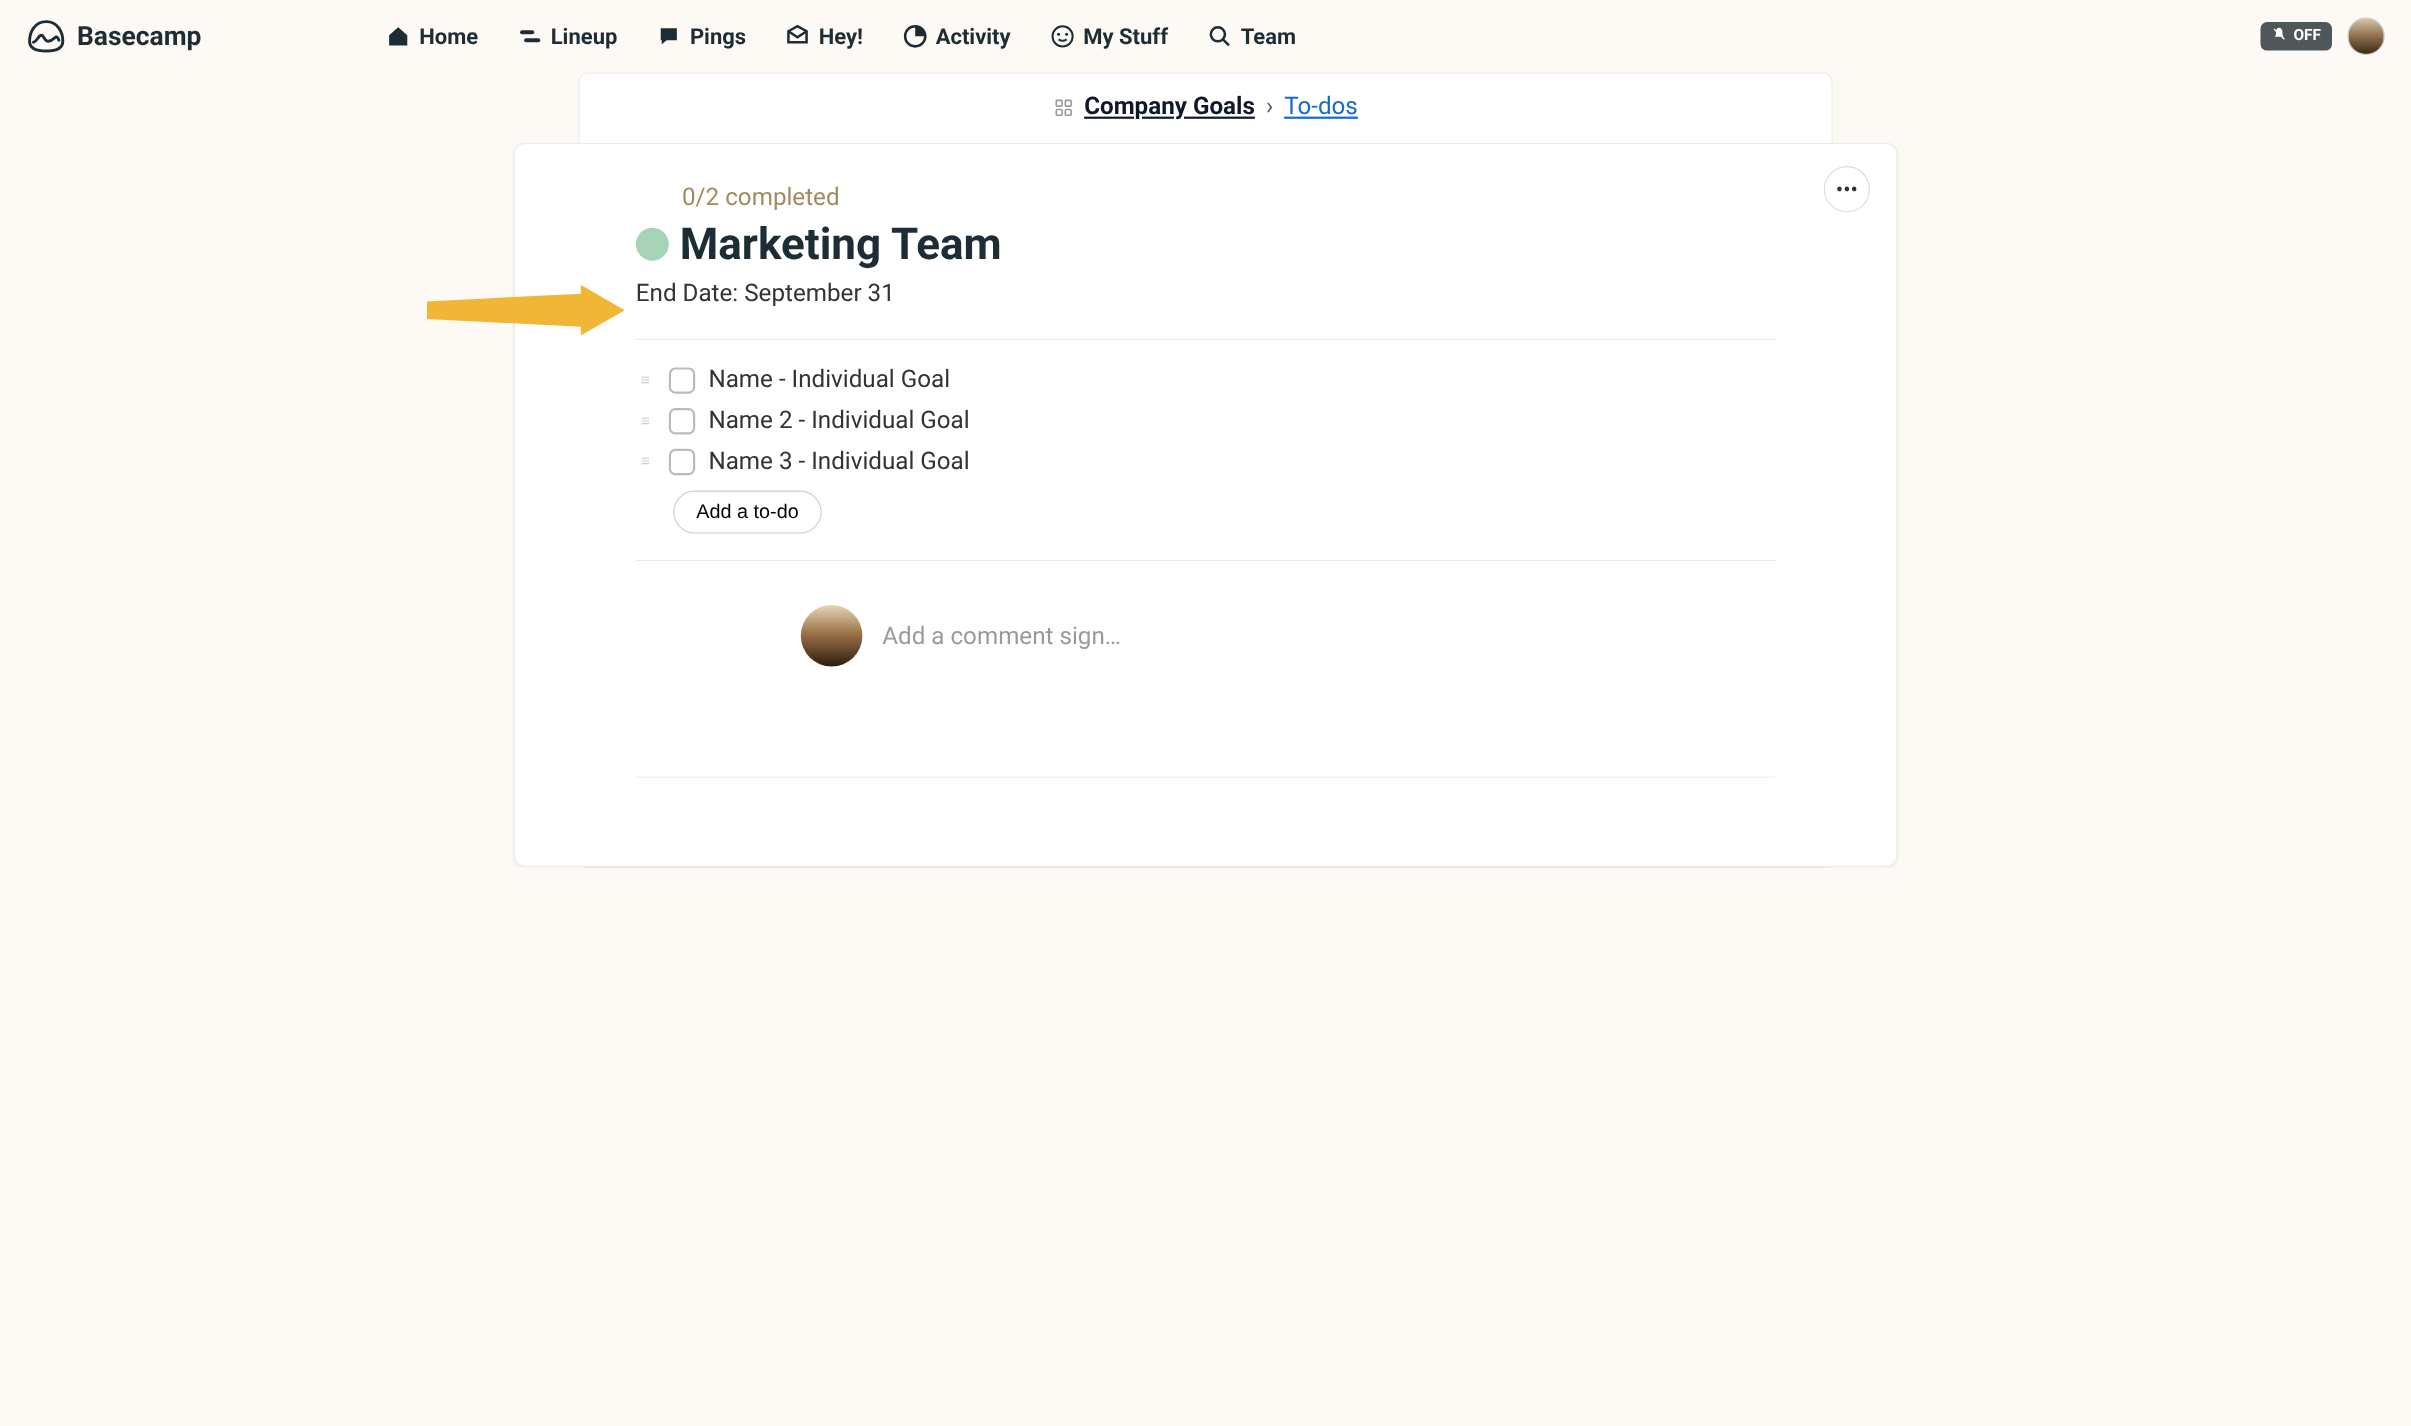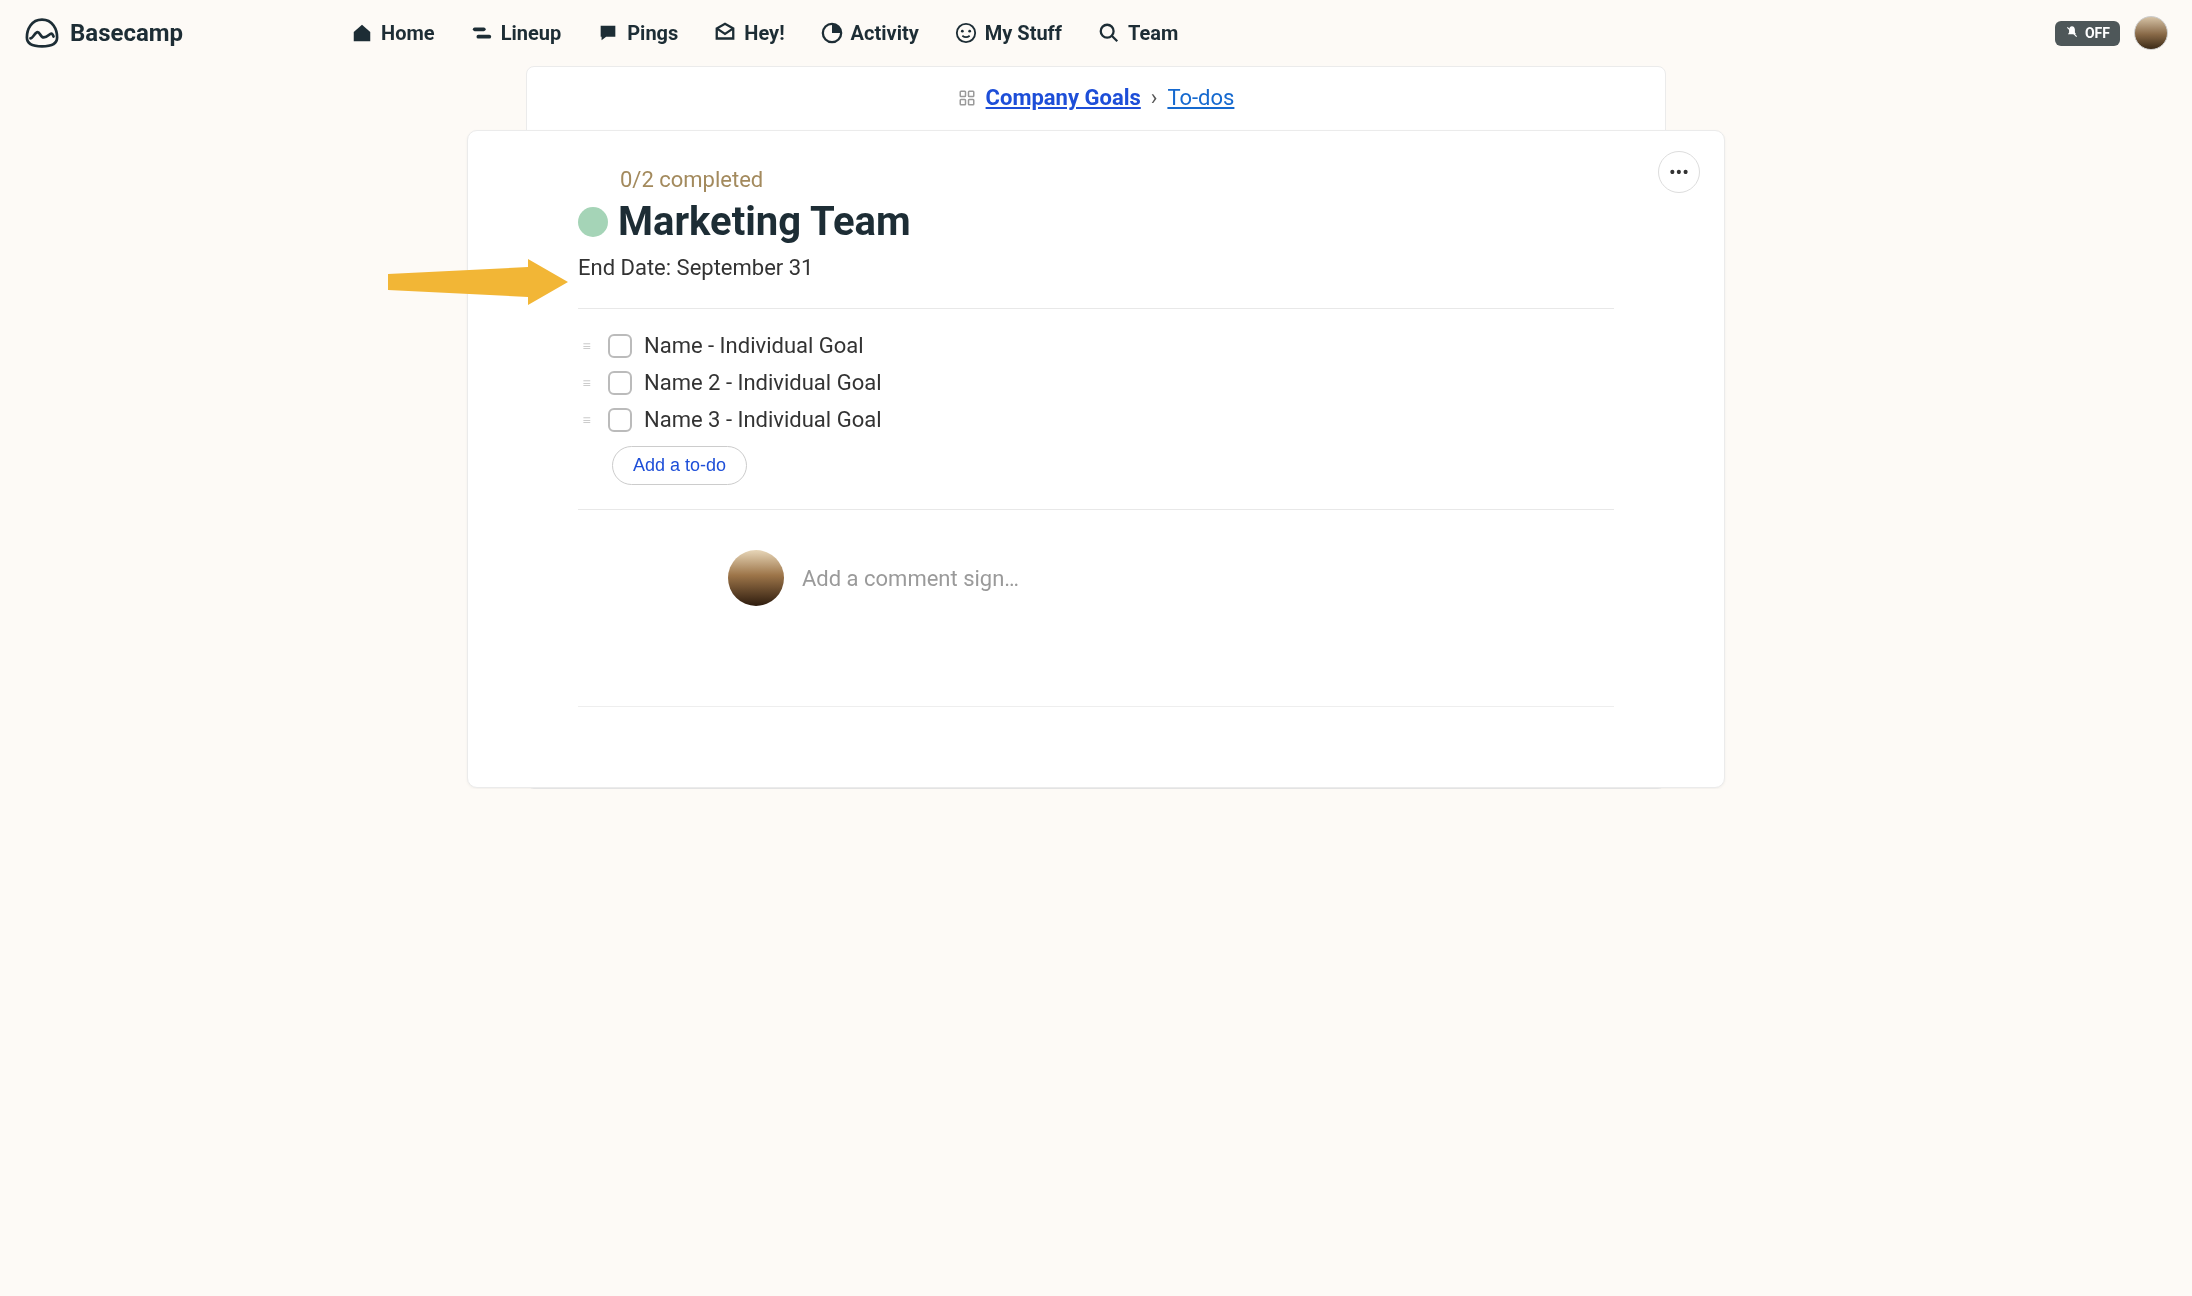--- a/index.html
+++ b/index.html
@@ -79,21 +79,21 @@
     }
     .breadcrumb {
       display: flex;
       align-items: center;
       justify-content: center;
       gap: 10px;
       font-size: 22px;
       padding-bottom: 10px;
     }
     .breadcrumb-link {
-      color: #1d4ed8;
+      color: #0f172a;
       text-decoration: underline;
       font-weight: 700;
       cursor: pointer;
     }
     .breadcrumb-sub {
       color: #1569cf;
       text-decoration: underline;
       cursor: pointer;
     }
     .chevron { color: #555; }
@@ -194,21 +194,21 @@
     }
     .add-todo-btn {
       margin-left: 34px;
       margin-top: 8px;
       border: 1px solid #ccc;
       background: #fff;
       border-radius: 22px;
       padding: 8px 20px;
       font-size: 18px;
       cursor: pointer;
-      color: #1d4ed8;
+      color: #000000;
     }
     .comment-section {
       padding: 40px 0 0 0;
     }
     .comment-row {
       display: flex;
       align-items: center;
       gap: 18px;
       margin-left: 150px;
     }

